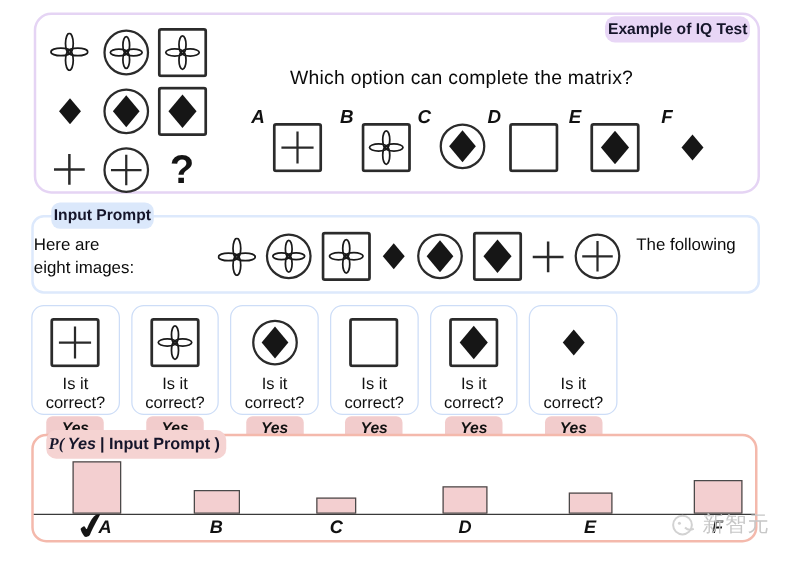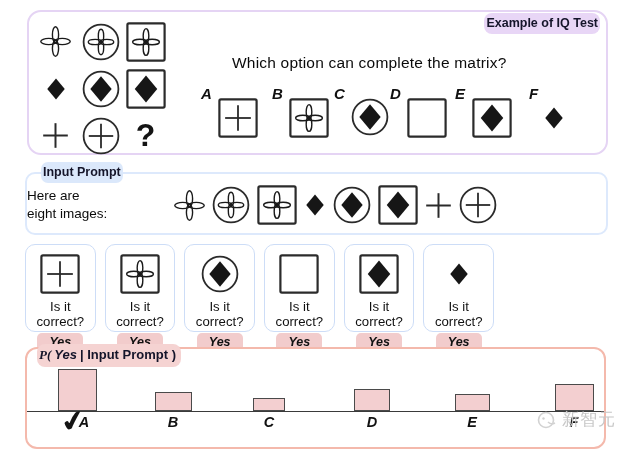--- a/index.html
+++ b/index.html
@@ -3,21 +3,21 @@
 <meta charset="utf-8">
 <style>
   * { margin:0; padding:0; box-sizing:border-box; }
   html,body { background:#ffffff; }
   body { font-family:"Liberation Sans","DejaVu Sans",sans-serif; color:#111; }
   .canvas { position:relative; width:641px; height:450px; background:#fff; overflow:hidden; }
 
   .panel { position:absolute; background:#fff; }
   .panel-top   { left:27px; top:10px;  width:581px; height:145px; border:2px solid #e5d4f4; border-radius:14px; }
   .panel-input { left:25px; top:172px; width:583px; height:63px;  border:2px solid #dde9fc; border-radius:10px; }
-  .panel-chart { left:25px; top:347px; width:581px; height:102px;  border:2px solid #f4b9ac; border-radius:12px; }
+  .panel-chart { left:25px; top:347px; width:581px; height:87px;  border:2px solid #f4b9ac; border-radius:12px; }
 
   .badge { position:absolute; font-weight:700; font-size:12.5px; color:#15152a; border-radius:8px; padding:3px 2px 4px; white-space:nowrap; }
   .badge-example { top:1px; right:6px; background:#e8d6f6; }
   .badge-input   { top:-12px; left:14px; background:#dbe8fb; border-radius:7px; }
   .badge-p       { top:-5px; left:10px; background:#f5d3d2; font-size:13px; }
   .badge-p .it   { font-style:italic; }
   .badge-p .serif{ font-family:"Liberation Serif","DejaVu Serif",serif; }
   .badge-p span  { margin-right:3px; }
 
   .matrix { position:absolute; left:4px; top:6px; display:grid; grid-template-columns:repeat(3,45px); grid-auto-rows:47px; align-items:center; justify-items:center; }
@@ -277,20 +277,21 @@
           <svg width="38" height="38" viewBox="0 0 38 38">
             <circle cx="19" cy="19" r="17.4" fill="none" stroke="#2b2b2b" stroke-width="1.8"></circle>
             <g stroke="#2a2a2a" stroke-width="1.8" stroke-linecap="butt">
       <line x1="6.7791999999999994" y1="19" x2="31.2208" y2="19"></line>
       <line x1="19" y1="6.7791999999999994" x2="19" y2="31.2208"></line>
             </g>
           </svg>
         </div>
       </div>
     <div class="side-text outro">
+      <div>The following</div>
     </div>
   </section>
 
   <div class="cards-row" id="cardsRow">
       <div class="card"><div class="card-shape">
           <div>
             <svg width="40" height="40" viewBox="0 0 40 40">
               <rect x="1.4" y="1.4" width="37.2" height="37.2" rx="1.5" fill="none" stroke="#2b2b2b" stroke-width="2.2"></rect>
               <g stroke="#2a2a2a" stroke-width="1.8" stroke-linecap="butt">
       <line x1="7.136000000000001" y1="20" x2="32.864" y2="20"></line>

